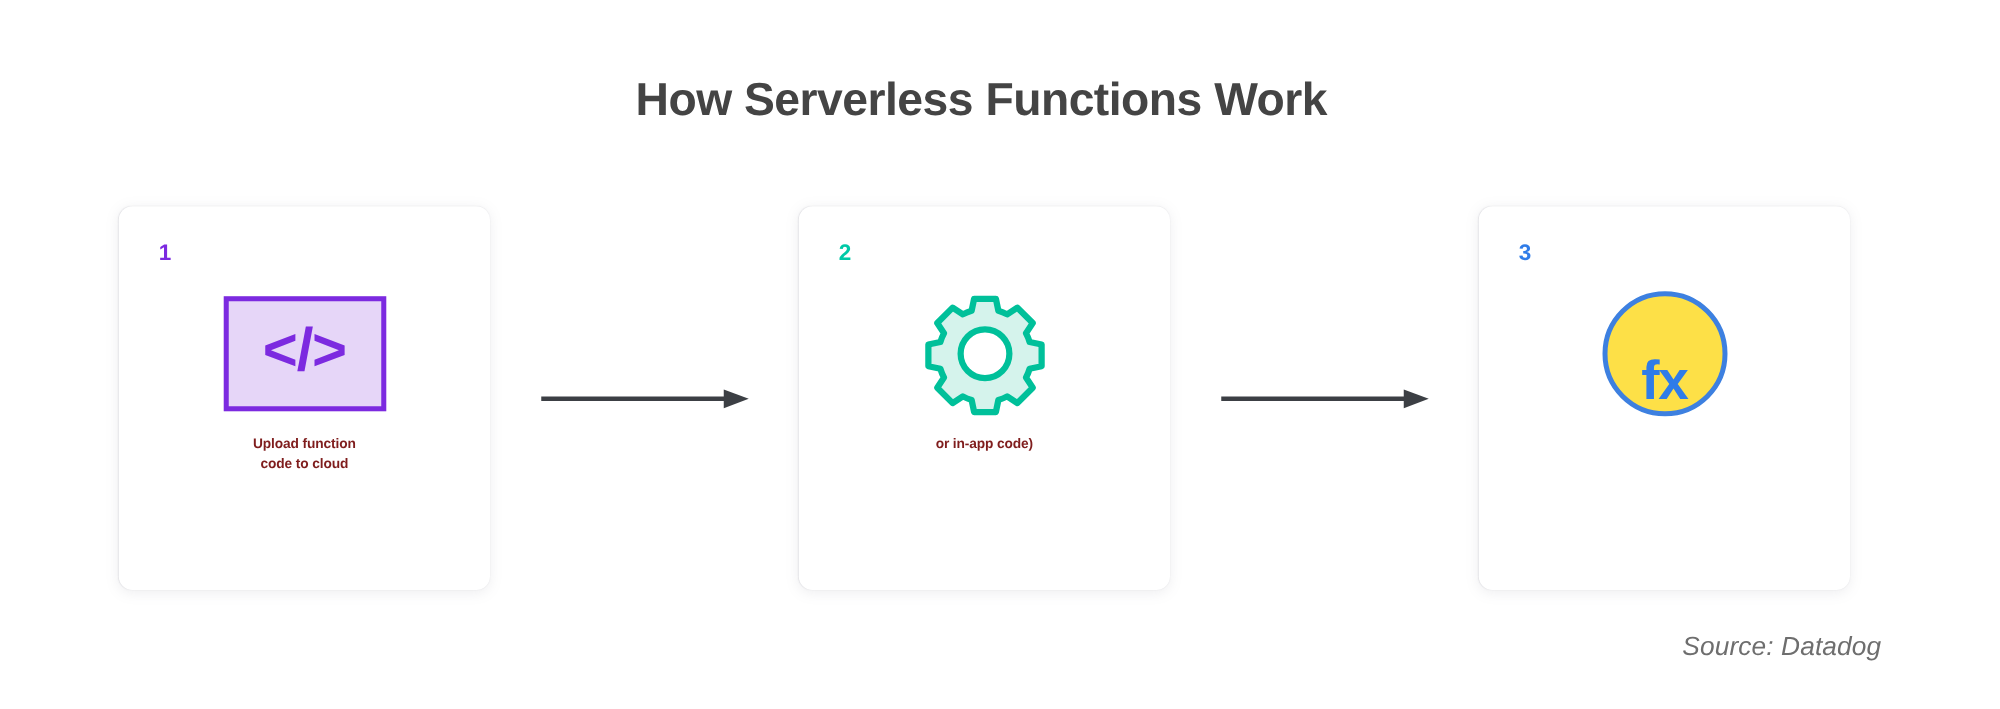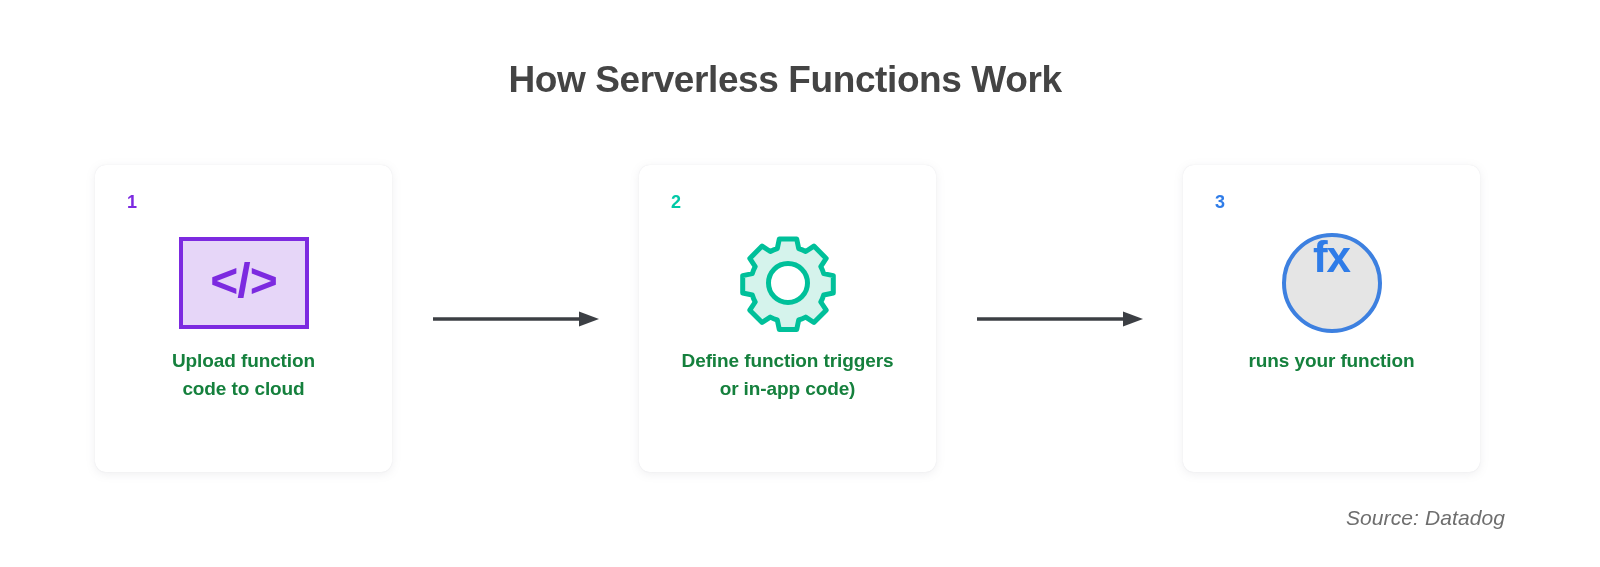--- a/index.html
+++ b/index.html
@@ -81,24 +81,24 @@
     align-items: center;
     justify-content: center;
   }
 
   .caption {
     position: absolute;
     top: 182px;
     left: 0;
     width: 100%;
     text-align: center;
-    font-size: 19px;
+    font-size: 11px;
     font-weight: bold;
     line-height: 1.46;
-    color: #15803d;
+    color: #7f1d1d;
     letter-spacing: -0.1px;
   }
   .caption .ln { display: block; }
 
   
   .code-box {
     width: 130px;
     height: 92px;
     box-sizing: border-box;
     background: #e6d6f8;
@@ -116,24 +116,24 @@
     line-height: 1;
     transform: translateY(-2px);
   }
 
   
   .fx-circle {
     width: 100px;
     height: 100px;
     border-radius: 50%;
     box-sizing: border-box;
-    background: #e5e5e5;
+    background: #fde047;
     border: 4px solid #3d80e0;
     display: flex;
-    align-items: flex-start;
+    align-items: flex-end;
     justify-content: center;
   }
   .fx-circle .glyph {
     font-size: 44px;
     font-weight: bold;
     color: #2f7ce8;
     line-height: 1;
     transform: translateY(-2px);
     letter-spacing: -1px;
   }
@@ -212,41 +212,39 @@
                    c-4.7 1.5 -7.9 6.2 -7.9 11.3
                    l0 0
                    c-5.2 0 -9.6 -3.4 -11.1 -8.1" fill="none" stroke="none"></path>
           <g>
             <path d="M44.3 9.0 h17.4 l2.0 9.6 a36 36 0 0 1 7.0 2.9 l8.2 -5.4 12.3 12.3 -5.4 8.2 a36 36 0 0 1 2.9 7.0 l9.6 2.0 v17.4 l-9.6 2.0 a36 36 0 0 1 -2.9 7.0 l5.4 8.2 -12.3 12.3 -8.2 -5.4 a36 36 0 0 1 -7.0 2.9 l-2.0 9.6 h-17.4 l-2.0 -9.6 a36 36 0 0 1 -7.0 -2.9 l-8.2 5.4 -12.3 -12.3 5.4 -8.2 a36 36 0 0 1 -2.9 -7.0 l-9.6 -2.0 v-17.4 l9.6 -2.0 a36 36 0 0 1 2.9 -7.0 l-5.4 -8.2 12.3 -12.3 8.2 5.4 a36 36 0 0 1 7.0 -2.9 z" fill="#d5f3ec" stroke="#00c09a" stroke-width="5" stroke-linejoin="round"></path>
             <circle cx="53" cy="53" r="19.5" fill="#ffffff" stroke="#00c09a" stroke-width="5"></circle>
           </g>
         </svg>
       </div>
       <div class="caption">
-        <span class="ln">Define function triggers</span>
         <span class="ln">or in-app code)</span>
       </div>
     </div>
 
     <div class="arrow">
       <svg width="170" height="24" viewBox="0 0 170 24" aria-hidden="true">
         <line x1="2" y1="12" x2="152" y2="12" stroke="#3c3f44" stroke-width="3.5" stroke-linecap="butt"></line>
         <polygon points="148,4.5 168,12 148,19.5" fill="#3c3f44"></polygon>
       </svg>
     </div>
 
     <div class="card">
       <div class="badge" style="color:#2f7ce8">3</div>
       <div class="icon-wrap">
         <div class="fx-circle">
           <span class="glyph">fx</span>
         </div>
       </div>
       <div class="caption">
-        <span class="ln">runs your function</span>
       </div>
     </div>
 
   </div>
 
   <div class="source">Source: Datadog</div>
 
 </div>
 
 </body></html>

